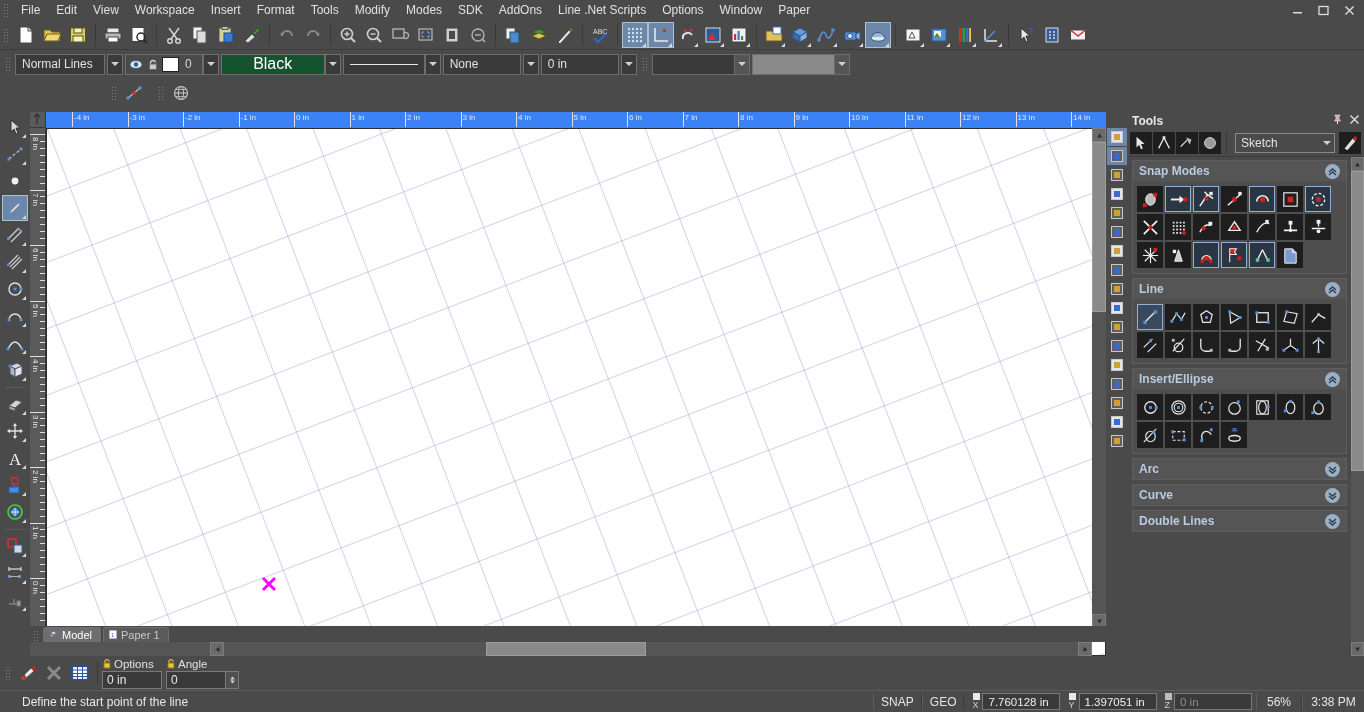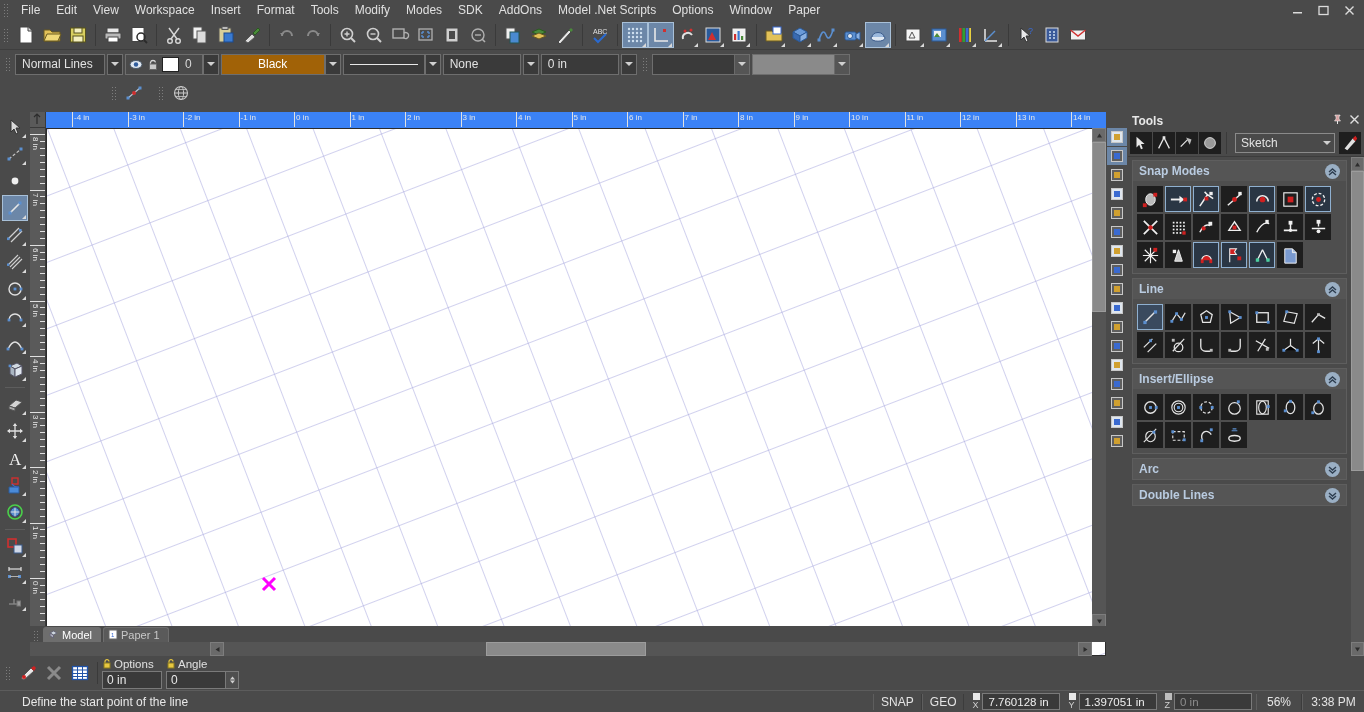--- a/index.html
+++ b/index.html
@@ -70,23 +70,23 @@
   .combo .arrow {
     width: 15px; height: 19px; background: #555; display: flex;
     align-items: center; justify-content: center; margin-left: auto;
     border-left: 1px solid #6a6a6a;
   }
   .caret-d {
     width: 0; height: 0; border-left: 4px solid transparent;
     border-right: 4px solid transparent; border-top: 4px solid #d0d0d0;
   }
   .swatch-black {
-    width: 104px; height: 21px; background: #a16207; color: #fff;
+    width: 104px; height: 21px; background: #14532d; color: #fff;
     display: flex; align-items: center; justify-content: center;
-    border: 1px solid #6e6e6e; font-size: 12px;
+    border: 1px solid #6e6e6e; font-size: 16px;
   }
   .layerbox {
     height: 21px; background: #4a4a4a; border: 1px solid #6e6e6e;
     display: flex; align-items: center; padding: 0 2px; gap: 2px;
   }
   .mini-ico { width: 15px; height: 15px; display: flex; align-items: center;
               justify-content: center; }
   .white-sq { width: 17px; height: 15px; background: #fff; border: 1px solid #222; }
   .linestyle-box {
     width: 82px; height: 21px; background: #3a3a3a; border: 1px solid #6e6e6e;
@@ -282,21 +282,21 @@
       <div class="menu-item">Edit</div>
       <div class="menu-item">View</div>
       <div class="menu-item">Workspace</div>
       <div class="menu-item">Insert</div>
       <div class="menu-item">Format</div>
       <div class="menu-item">Tools</div>
       <div class="menu-item">Modify</div>
       <div class="menu-item">Modes</div>
       <div class="menu-item">SDK</div>
       <div class="menu-item">AddOns</div>
-      <div class="menu-item">Model .Net Scripts</div>
+      <div class="menu-item">Line .Net Scripts</div>
       <div class="menu-item">Options</div>
       <div class="menu-item">Window</div>
       <div class="menu-item">Paper</div>
     </div>
   <div class="wincontrols">
     <div class="wcbtn">
       <svg width="11" height="11" viewBox="0 0 11 11">
           <rect x="1" y="7" width="9" height="1.5" fill="#dcdcdc"></rect>
         </svg>
     </div>
@@ -1697,20 +1697,30 @@
                 <span>Arc</span>
                 <span class="chev">
                   <svg width="11" height="11" viewBox="0 0 11 11">
                     <path d="M2 3 L5.5 6 L9 3 M2 6 L5.5 9 L9 6" fill="none" stroke="#2e3e50" stroke-width="1.4"></path>
                   </svg>
                 </span>
               </div>
             </div>
             <div class="sect">
               <div class="sect-hdr">
+                <span>Curve</span>
+                <span class="chev">
+                  <svg width="11" height="11" viewBox="0 0 11 11">
+                    <path d="M2 3 L5.5 6 L9 3 M2 6 L5.5 9 L9 6" fill="none" stroke="#2e3e50" stroke-width="1.4"></path>
+                  </svg>
+                </span>
+              </div>
+            </div>
+            <div class="sect">
+              <div class="sect-hdr">
                 <span>Double Lines</span>
                 <span class="chev">
                   <svg width="11" height="11" viewBox="0 0 11 11">
                     <path d="M2 3 L5.5 6 L9 3 M2 6 L5.5 9 L9 6" fill="none" stroke="#2e3e50" stroke-width="1.4"></path>
                   </svg>
                 </span>
               </div>
             </div>
           </div>
         <div class="tp-vscroll">

